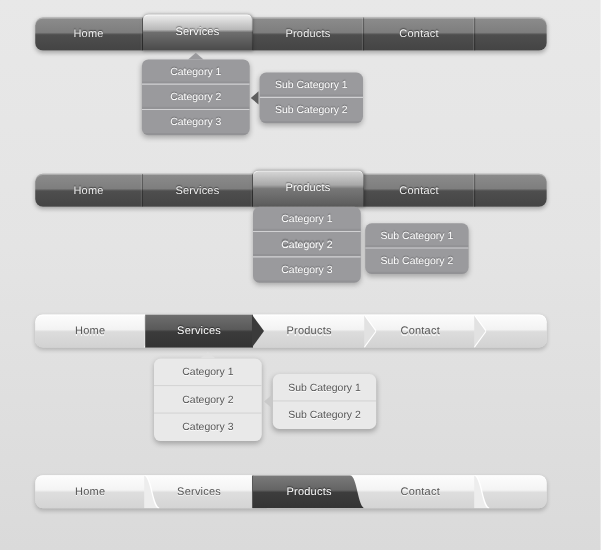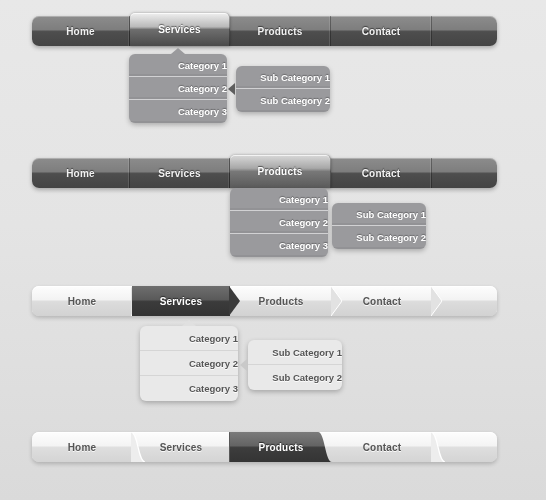--- a/index.html
+++ b/index.html
@@ -10,21 +10,20 @@
     width: 546px;
     height: 500px;
     overflow: hidden;
     font-family: "Liberation Sans", sans-serif;
     background: linear-gradient(180deg, #e6e6e6 0%, #e3e3e3 40%, #dcdcdc 100%);
   }
   .stage {
     position: relative;
     width: 546px;
     height: 500px;
-    font-weight: bold;
   }
 
   
   .navbar {
     position: absolute;
     height: 30px;
     border-radius: 6px;
     display: flex;
     align-items: stretch;
     box-sizing: border-box;
@@ -125,21 +124,21 @@
     position: absolute;
     border-radius: 6px;
     overflow: hidden;
     box-shadow: 0 2px 5px rgba(0,0,0,.25);
     z-index: 6;
   }
   .dropdown .ditem {
     font-size: 9.5px;
     display: flex;
     align-items: center;
-    justify-content: flex-end;
+    justify-content: center;
     cursor: pointer;
     box-sizing: border-box;
   }
   .dd-dark { background: #9a9a9d; }
   .dd-dark .ditem {
     color: #ffffff;
     text-shadow: 0 -1px 1px rgba(0,0,0,.35);
     border-bottom: 1px solid rgba(255,255,255,.55);
     box-shadow: inset 0 -2px 0 rgba(0,0,0,.05);
   }

